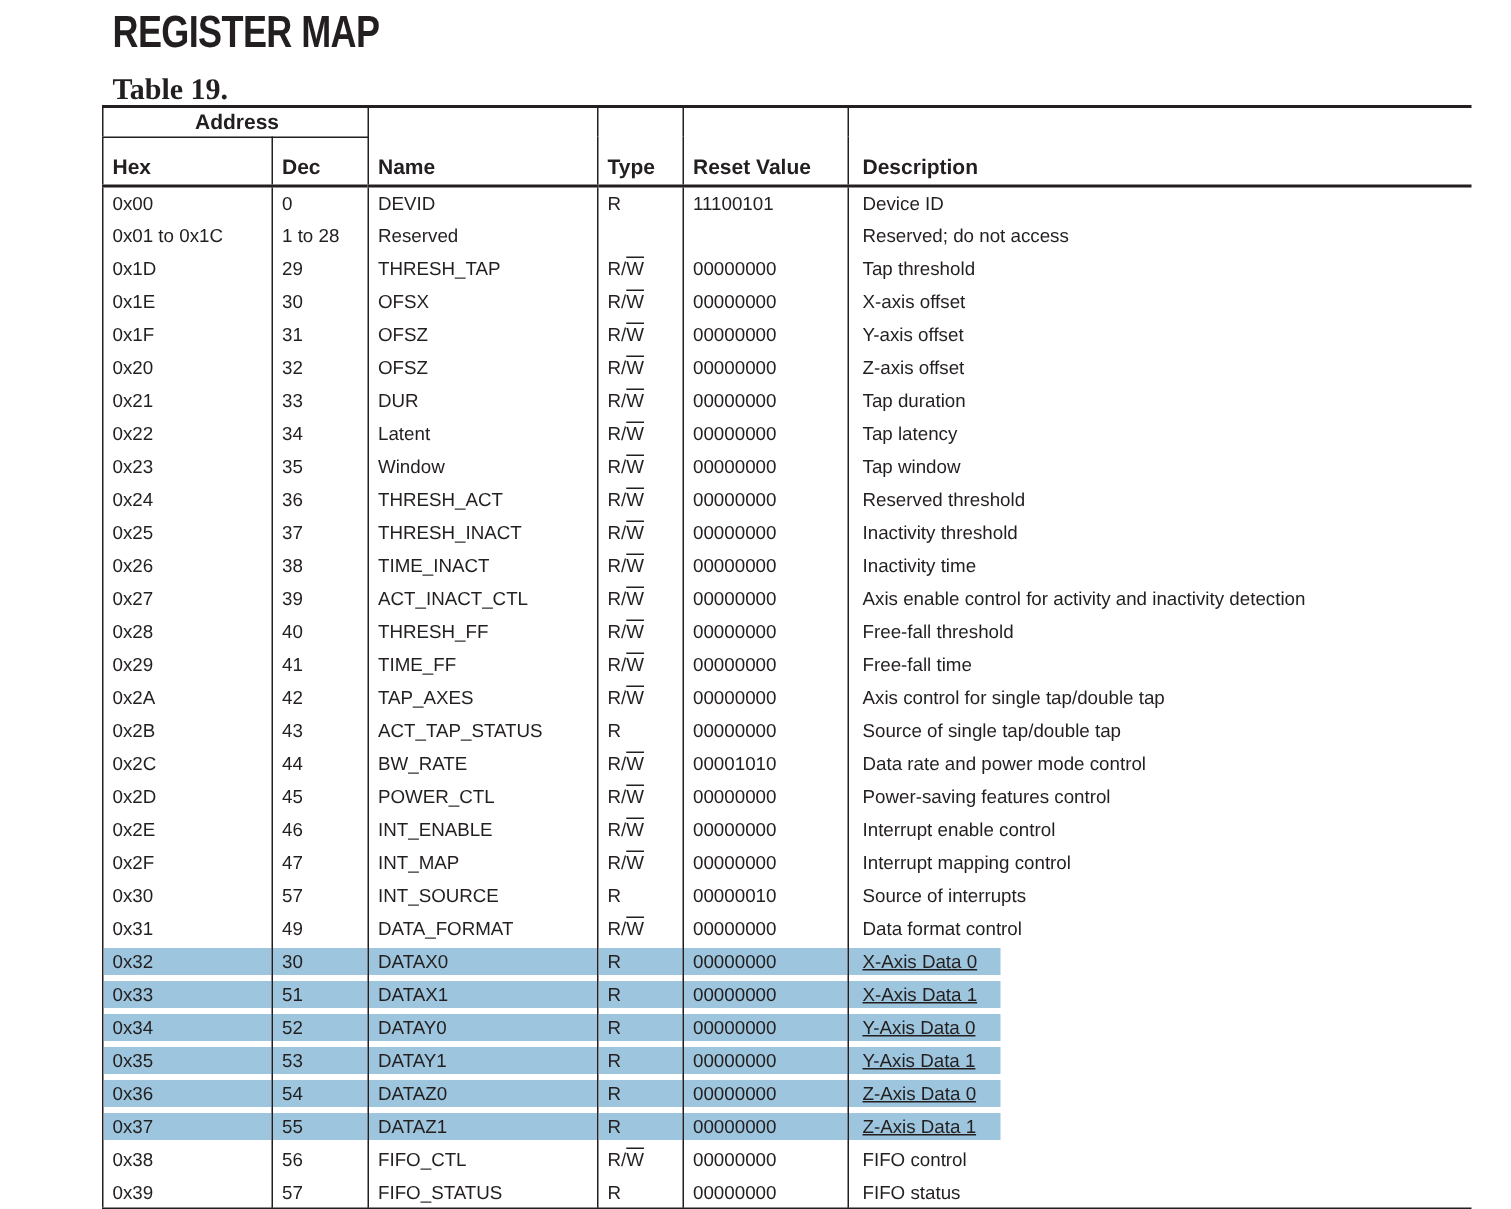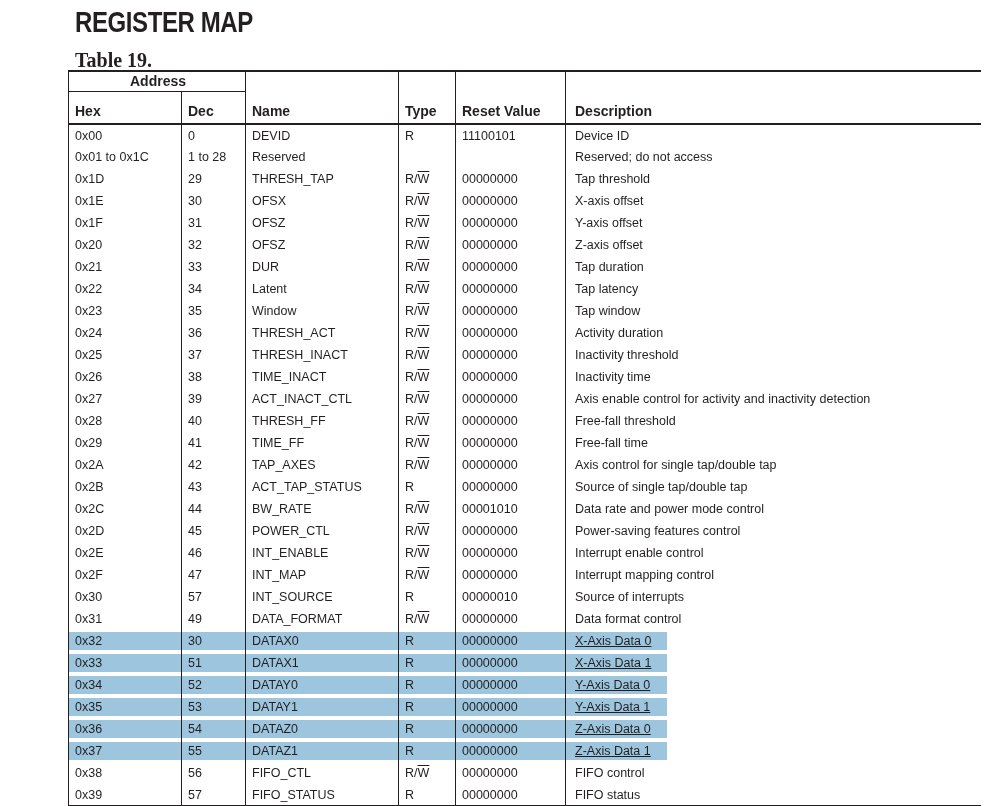--- a/index.html
+++ b/index.html
@@ -166,21 +166,21 @@
           <td>R/<span class="ovl">W</span></td>
           <td>00000000</td>
           <td>Tap window</td>
         </tr>
         <tr>
           <td>0x24</td>
           <td>36</td>
           <td>THRESH_ACT</td>
           <td>R/<span class="ovl">W</span></td>
           <td>00000000</td>
-          <td>Activity duration</td>
+          <td>Reserved threshold</td>
         </tr>
         <tr>
           <td>0x25</td>
           <td>37</td>
           <td>THRESH_INACT</td>
           <td>R/<span class="ovl">W</span></td>
           <td>00000000</td>
           <td>Inactivity threshold</td>
         </tr>
         <tr>

